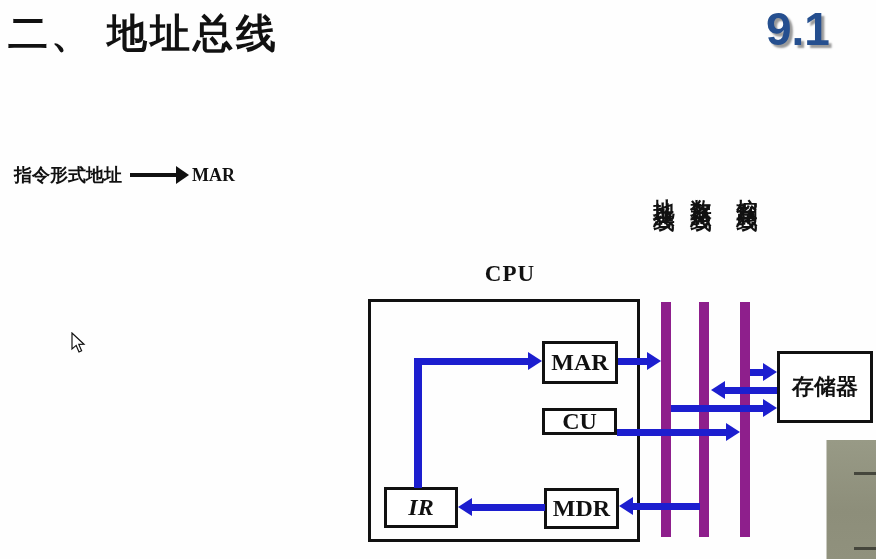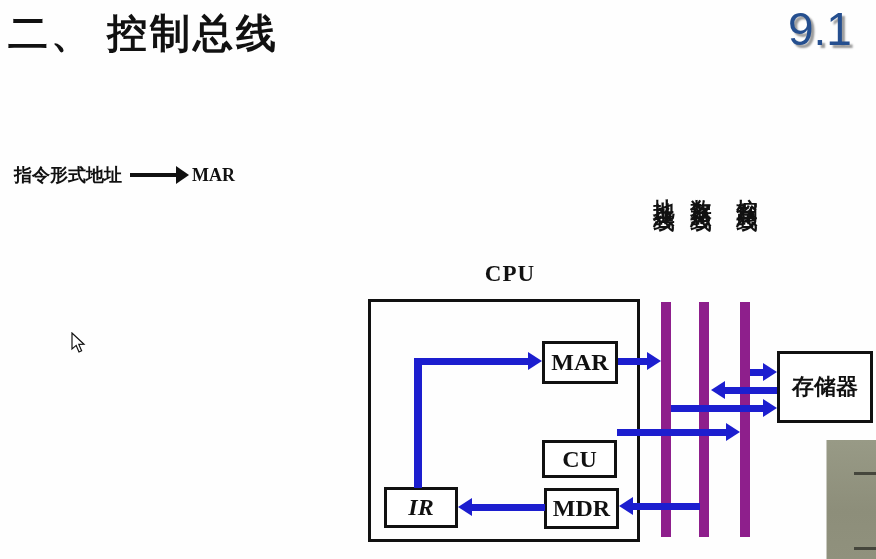--- a/index.html
+++ b/index.html
@@ -4,24 +4,23 @@
 <style>
   html,body{margin:0;padding:0;background:#fff;}
   .canvas{
     position:relative;width:876px;height:559px;background:#fefefe;overflow:hidden;
     font-family:"Liberation Serif","DejaVu Serif",serif;color:#111;
   }
   .title{
     position:absolute;left:8px;top:6px;font-size:40px;font-weight:bold;letter-spacing:3px;
   }
   .section{
-    position:absolute;left:766px;top:2px;font-size:46px;font-weight:normal;
+    position:absolute;left:766px;top:2px;font-size:46px;font-weight:bold;
     color:var(--section-blue,#254f8f);text-shadow:3px 3px 2px #9a9a9a;
     font-family:"Liberation Sans","DejaVu Sans",sans-serif;
-    margin-left:22px;
   }
   .step{
     position:absolute;left:14px;font-size:18px;font-weight:bold;white-space:nowrap;
   }
   .text-arrow{
     display:inline-block;position:relative;vertical-align:middle;
     width:46px;height:4px;background:#111;margin:0 16px 4px 8px;
   }
   .text-arrow::after{
     content:"";position:absolute;right:-13px;top:-7px;width:0;height:0;
@@ -61,36 +60,36 @@
     border-left:1px solid #c9c9c0;
   }
   .camera-line{position:absolute;left:27px;width:23px;height:3px;background:#45463c;}
   .cursor{position:absolute;left:71px;top:332px;width:16px;height:22px;}
 </style>
 </head>
 <body>
 
 <div class="canvas">
 
-  <div class="title">二、 控制总线</div>
+  <div class="title">二、 地址总线</div>
   <div class="section">9.1</div>
 
   <div class="step" style="top:163px">
     <span>指令形式地址</span><span class="text-arrow"></span><span>MAR</span>
   </div>
 
   <svg class="cursor" viewBox="0 0 16 22">
     <path d="M1,1 L1,17 L5.2,13.4 L8,20 L10.6,18.8 L7.8,12.4 L13,12.2 Z" fill="#fff" stroke="#111" stroke-width="1.2"></path>
   </svg>
 
   <div class="cpu-label">CPU</div>
   <div class="box" style="left:368px;top:299px;width:272px;height:243px;background:transparent;"></div>
 
   <div class="box" style="left:542px;top:341px;width:76px;height:43px;">MAR</div>
-  <div class="box" style="left:542px;top:408px;width:75px;height:38px;margin-top:32px;">CU</div>
+  <div class="box" style="left:542px;top:408px;width:75px;height:27px;">CU</div>
   <div class="box" style="left:544px;top:488px;width:75px;height:41px;">MDR</div>
   <div class="box" style="left:384px;top:487px;width:74px;height:41px;font-style:italic;">IR</div>
   <div class="box" style="left:777px;top:351px;width:96px;height:72px;font-size:22px;">存储器</div>
 
   <div class="bus-label" style="left:652px">地址总线</div>
   <div class="bus-label" style="left:689px">数据总线</div>
   <div class="bus-label" style="left:735px">控制总线</div>
 
   <div class="bus-bar" style="left:661px"></div>
   <div class="bus-bar" style="left:699px"></div>

